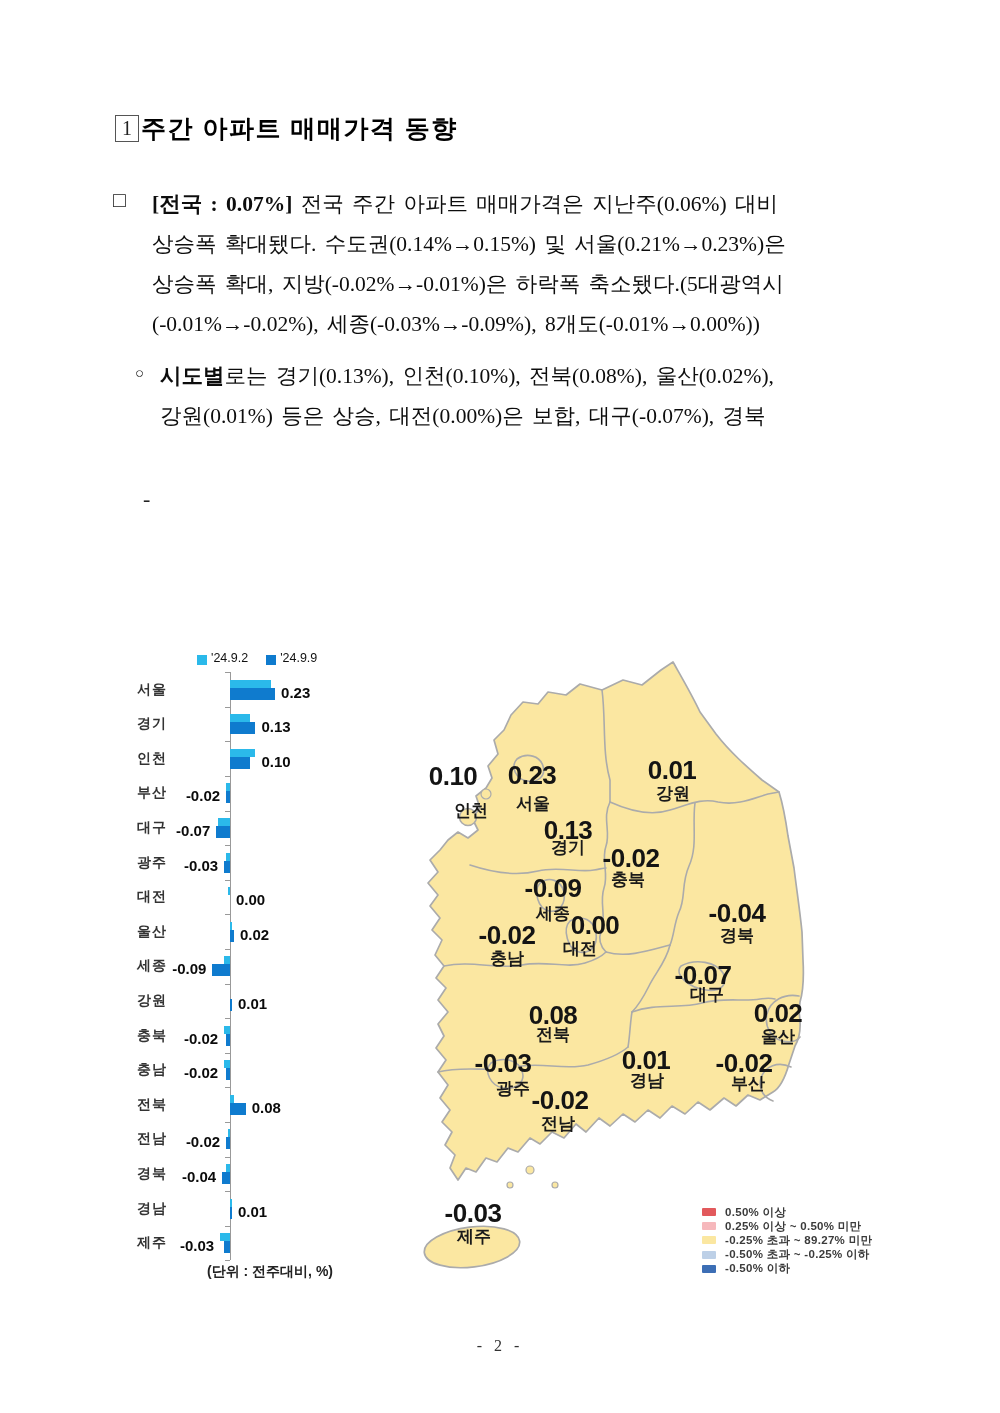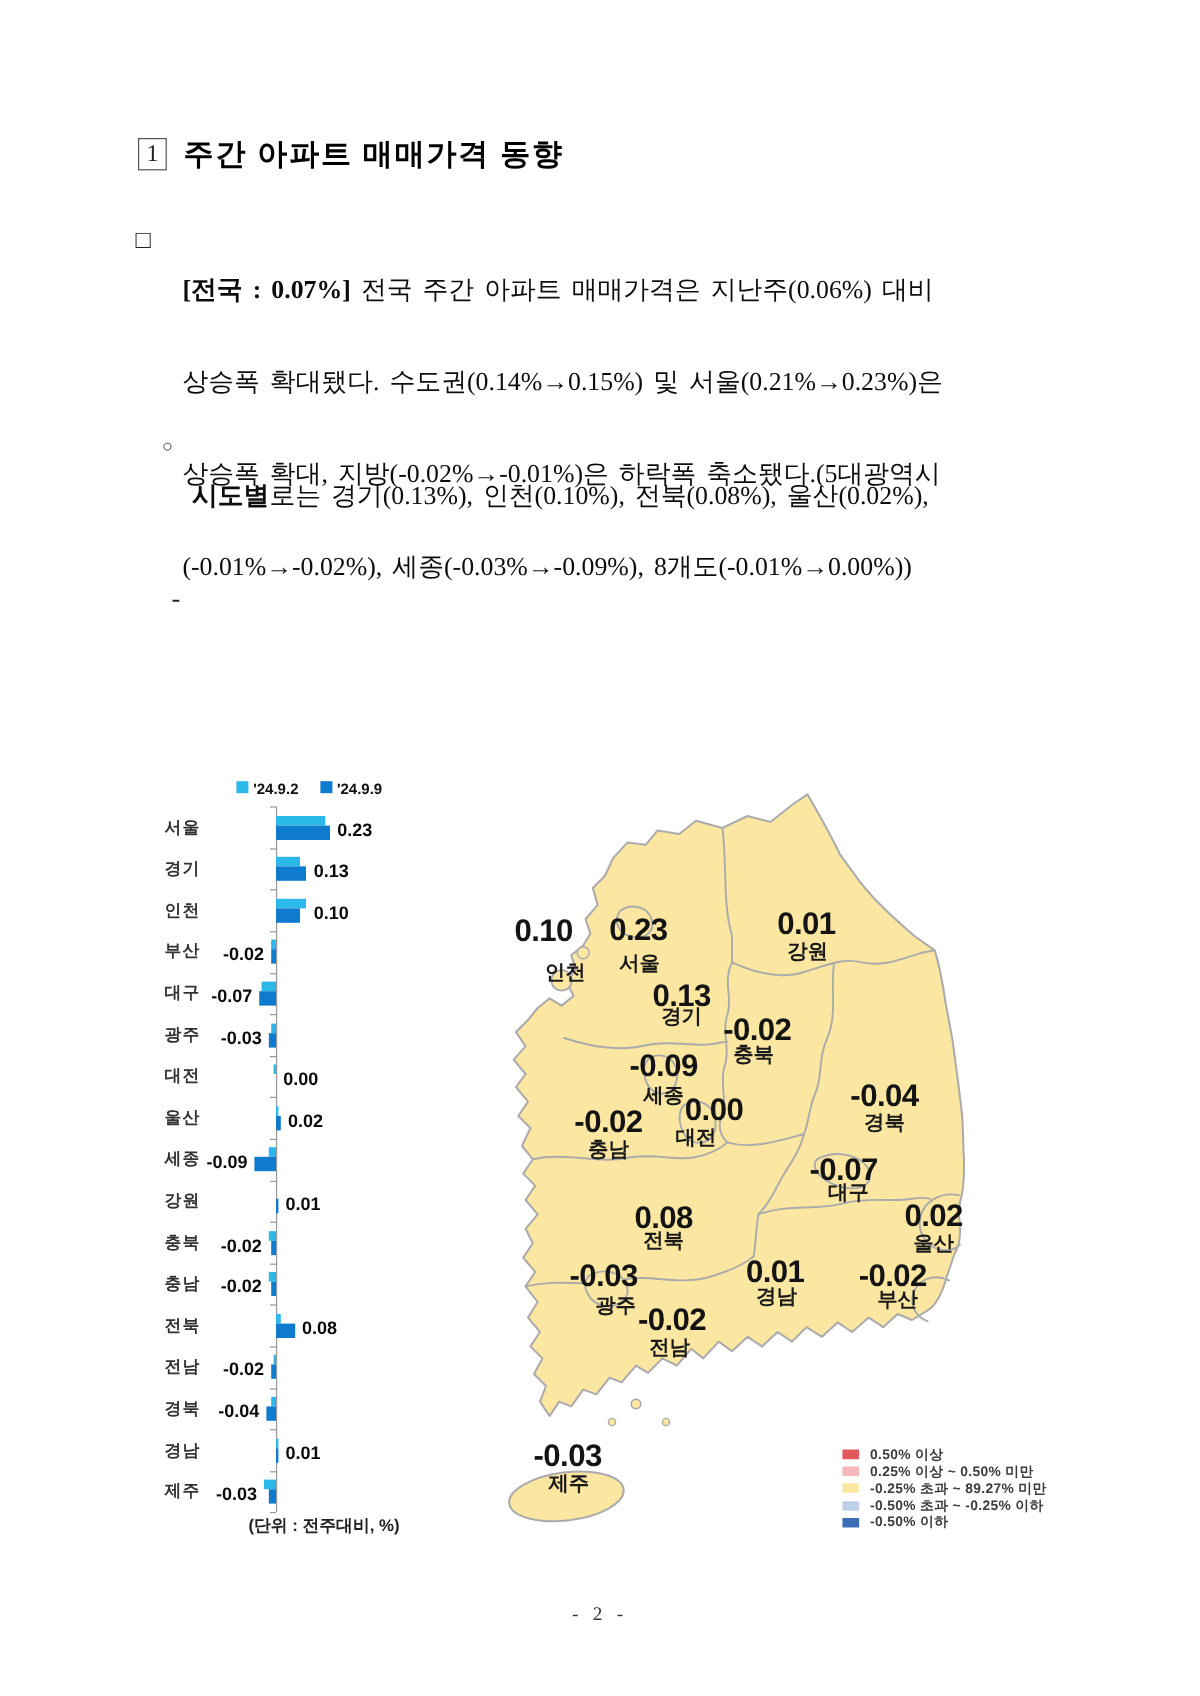--- a/index.html
+++ b/index.html
@@ -2,33 +2,33 @@
 <html><head>
 <meta charset="utf-8">
 <style>
   html,body{margin:0;padding:0;background:#fff;}
   .page{position:relative;width:1000px;height:1413px;background:#ffffff;overflow:hidden;
         font-family:"Liberation Serif", serif;color:#111;}
   
   .heading{position:absolute;left:115px;top:112px;display:flex;align-items:center;}
   .hbox{display:inline-block;width:22px;height:25px;border:1.5px solid #555;
         font-family:"Liberation Serif", serif;font-size:20px;line-height:25px;text-align:center;color:#222;}
-  .htext{margin-left:14px;font-family:"Liberation Sans", sans-serif;font-weight:bold;
+  .htext{margin-left:2px;font-family:"Liberation Sans", sans-serif;font-weight:bold;
          font-size:25px;letter-spacing:1.5px;color:#000;}
   
   .para{position:absolute;}
   .para .bullet{position:absolute;top:1px;font-family:"Liberation Serif", serif;color:#222;}
-  .para .pline{white-space:nowrap;font-size:21.5px;line-height:40px;word-spacing:3px;color:#0d0d0d;margin-top:37px;}
+  .para .pline{white-space:nowrap;font-size:21.5px;line-height:40px;word-spacing:3px;color:#0d0d0d;}
   .para .pline b{font-weight:bold;}
   
   .fig-titlebar{position:absolute;left:125px;top:608px;width:756px;height:35px;background:#efefef;
        text-align:center;font-family:"Liberation Sans", sans-serif;font-weight:bold;
        font-size:19px;line-height:35px;color:#3c3c3c;letter-spacing:1px;}
-  .bc-legend{position:absolute;top:651px;left:197px;display:flex;align-items:flex-start;
-       font-family:"Liberation Sans", sans-serif;font-weight:bold;font-size:12.5px;color:#111;}
+  .bc-legend{position:absolute;top:651px;left:197px;display:flex;align-items:flex-end;
+       font-family:"Liberation Sans", sans-serif;font-weight:normal;font-size:12.5px;color:#111;}
   .bc-legend .sw{width:10px;height:10px;display:inline-block;margin-right:4px;}
   .bc-legend .lab2{margin-left:18px;}
   .axis{position:absolute;width:1px;background:#999;}
   .tick{position:absolute;height:1px;background:#999;}
   .bar{position:absolute;}
   .bc-cat{position:absolute;font-family:"Liberation Sans", sans-serif;font-weight:bold;
        font-size:14px;color:#333;letter-spacing:1px;}
   .bc-val{position:absolute;font-family:"Liberation Sans", sans-serif;font-weight:bold;
        font-size:15px;color:#0b0b0b;white-space:nowrap;}
   .caption{position:absolute;left:160px;top:1263px;width:220px;text-align:center;
@@ -61,20 +61,21 @@
       <div class="para" style="left: 152px; top: 184px;">
         <span class="bullet" style="left: -39px; font-size: 21px; top: 4px;">□</span>
         <div class="pline"><b>[전국 : 0.07%]</b> 전국 주간 아파트 매매가격은 지난주(0.06%) 대비</div>
         <div class="pline">상승폭 확대됐다. 수도권(0.14%→0.15%) 및 서울(0.21%→0.23%)은</div>
         <div class="pline">상승폭 확대, 지방(-0.02%→-0.01%)은 하락폭 축소됐다.(5대광역시</div>
         <div class="pline">(-0.01%→-0.02%), 세종(-0.03%→-0.09%), 8개도(-0.01%→0.00%))</div>
       </div>
       <div class="para" style="left: 160px; top: 356px;">
         <span class="bullet" style="left: -25px; font-size: 15px; top: 9px;">○</span>
         <div class="pline"><b>시도별</b>로는 경기(0.13%), 인천(0.10%), 전북(0.08%), 울산(0.02%),</div>
+        <div class="pline">강원(0.01%) 등은 상승, 대전(0.00%)은 보합, 대구(-0.07%), 경북</div>
       </div>
       <div class="para" style="left: 160px; top: 484px;">
         <span class="bullet" style="left: -17px; font-size: 22px; top: 2px;">-</span>
       </div>
     </div>
 
 
   <div class="bc-legend">
     <span class="sw" id="sw-prev" style="background: rgb(43, 185, 234);"></span>
     <span>'24.9.2</span>

